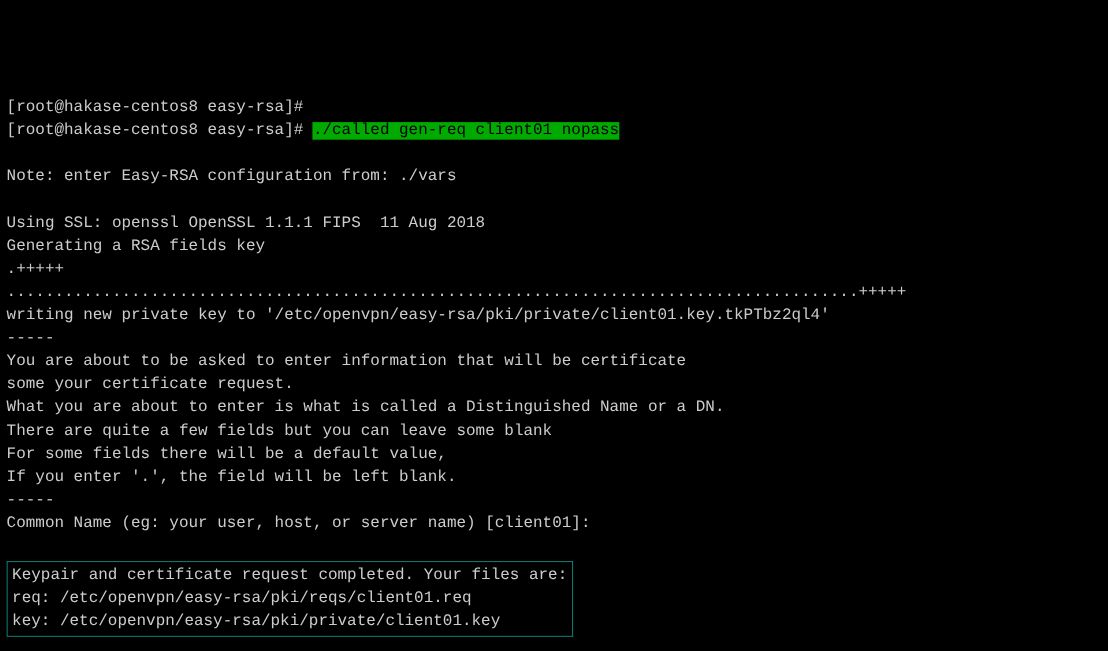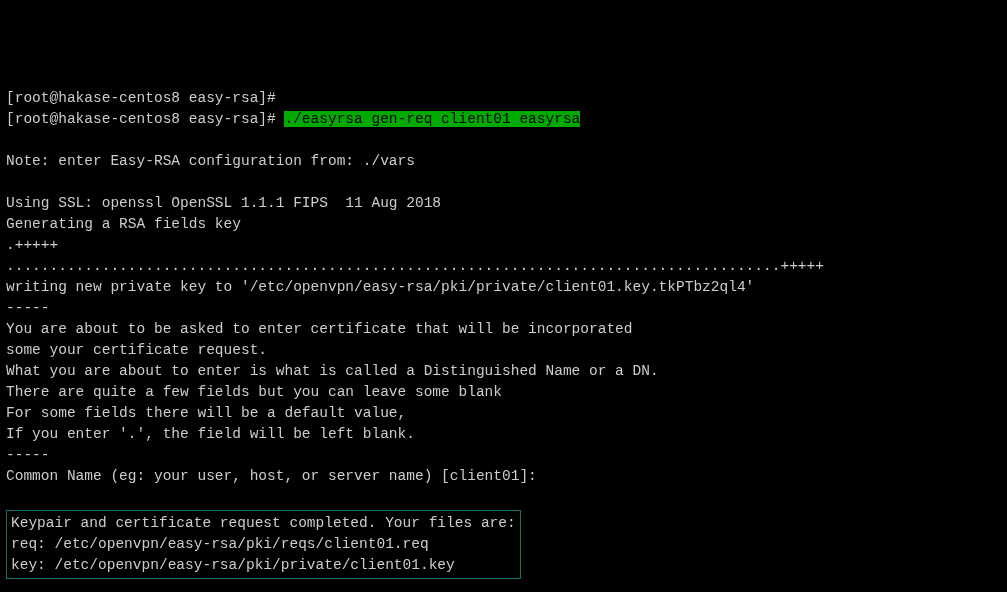--- a/index.html
+++ b/index.html
@@ -29,31 +29,31 @@
       padding: 2px 4px;
       margin: 2px 0;
     }
   </style>
 </head>
 <body>
 
 
 
 <div><span>[root@hakase-centos8 easy-rsa]#</span>
-<span>[root@hakase-centos8 easy-rsa]# </span><span class="highlight-green">./easyrsa gen-req client01 easyrsa</span>
+<span>[root@hakase-centos8 easy-rsa]# </span><span class="highlight-green">./called gen-req client01 nopass</span>
 <span></span>
 <span>Note: enter Easy-RSA configuration from: ./vars</span>
 <span></span>
 <span>Using SSL: openssl OpenSSL 1.1.1 FIPS  11 Aug 2018</span>
 <span>Generating a RSA fields key</span>
 <span>.+++++</span>
 <span>.........................................................................................+++++</span>
 <span>writing new private key to '/etc/openvpn/easy-rsa/pki/private/client01.key.tkPTbz2ql4'</span>
 <span>-----</span>
-<span>You are about to be asked to enter certificate that will be incorporated</span>
+<span>You are about to be asked to enter information that will be certificate</span>
 <span>some your certificate request.</span>
 <span>What you are about to enter is what is called a Distinguished Name or a DN.</span>
 <span>There are quite a few fields but you can leave some blank</span>
 <span>For some fields there will be a default value,</span>
 <span>If you enter '.', the field will be left blank.</span>
 <span>-----</span>
 <span>Common Name (eg: your user, host, or server name) [client01]:</span>
 <span></span>
 <div class="green-box"><span>Keypair and certificate request completed. Your files are:</span>
 <span>req: /etc/openvpn/easy-rsa/pki/reqs/client01.req</span>

